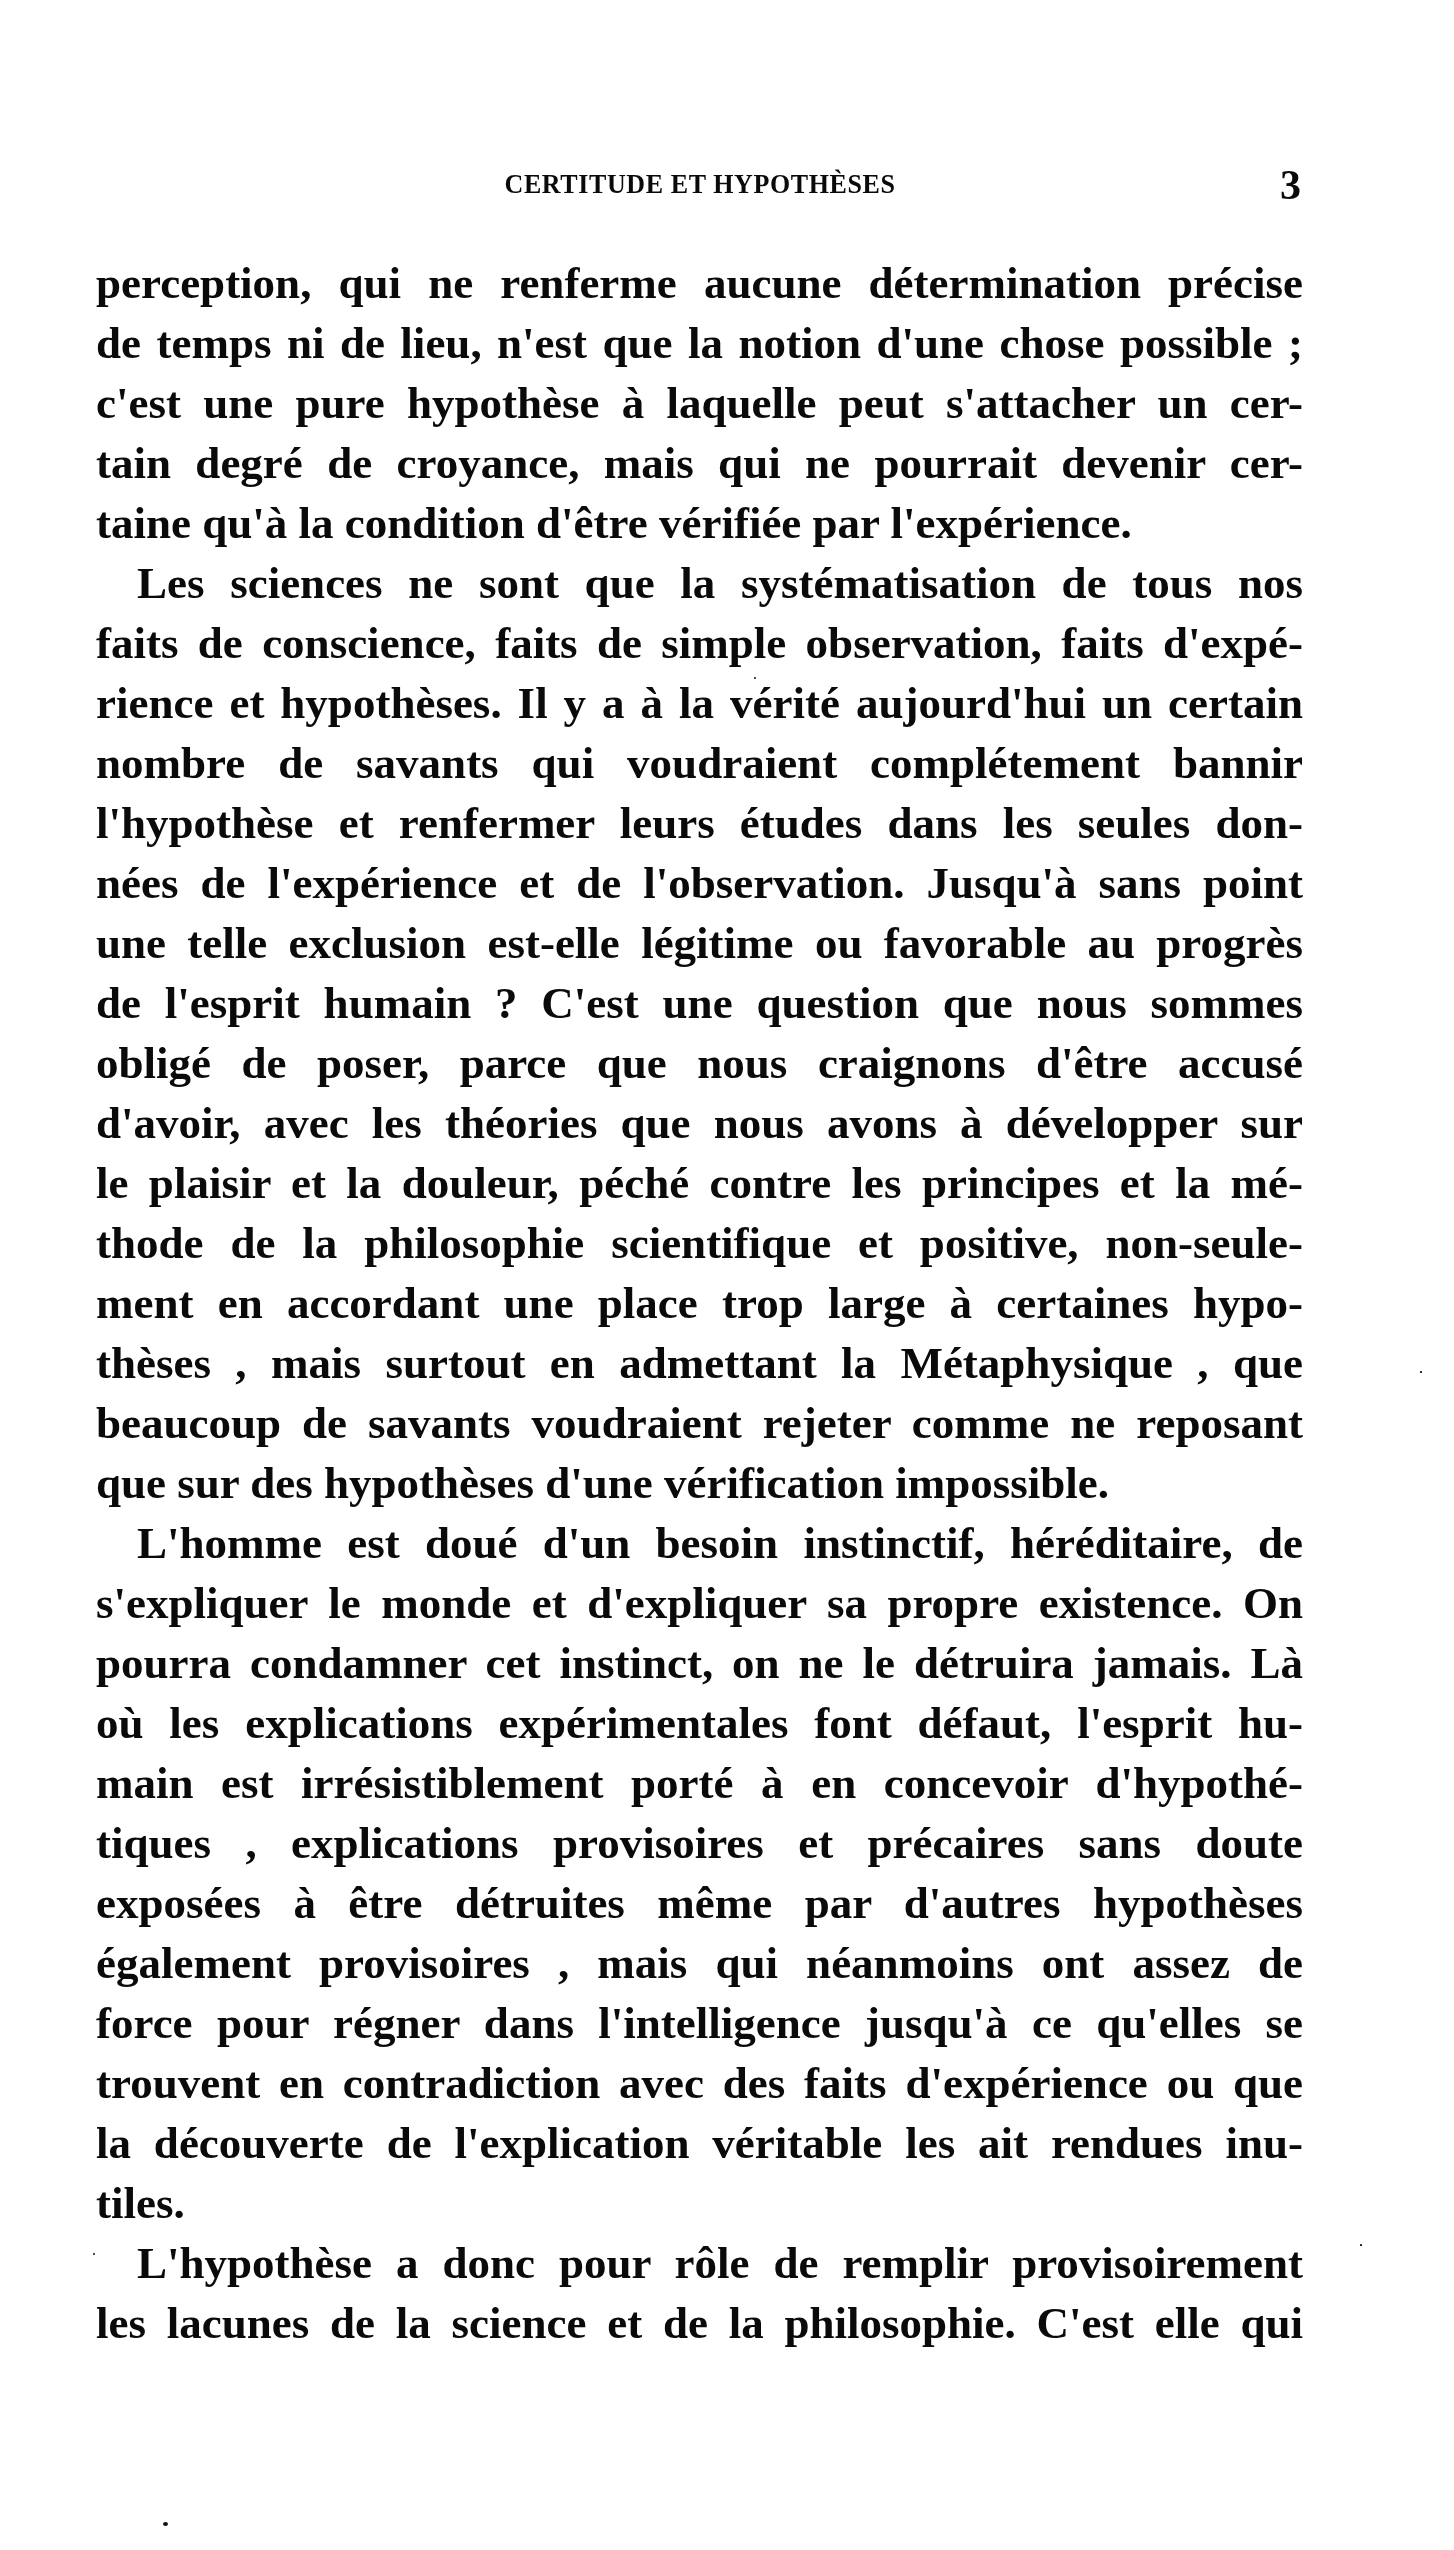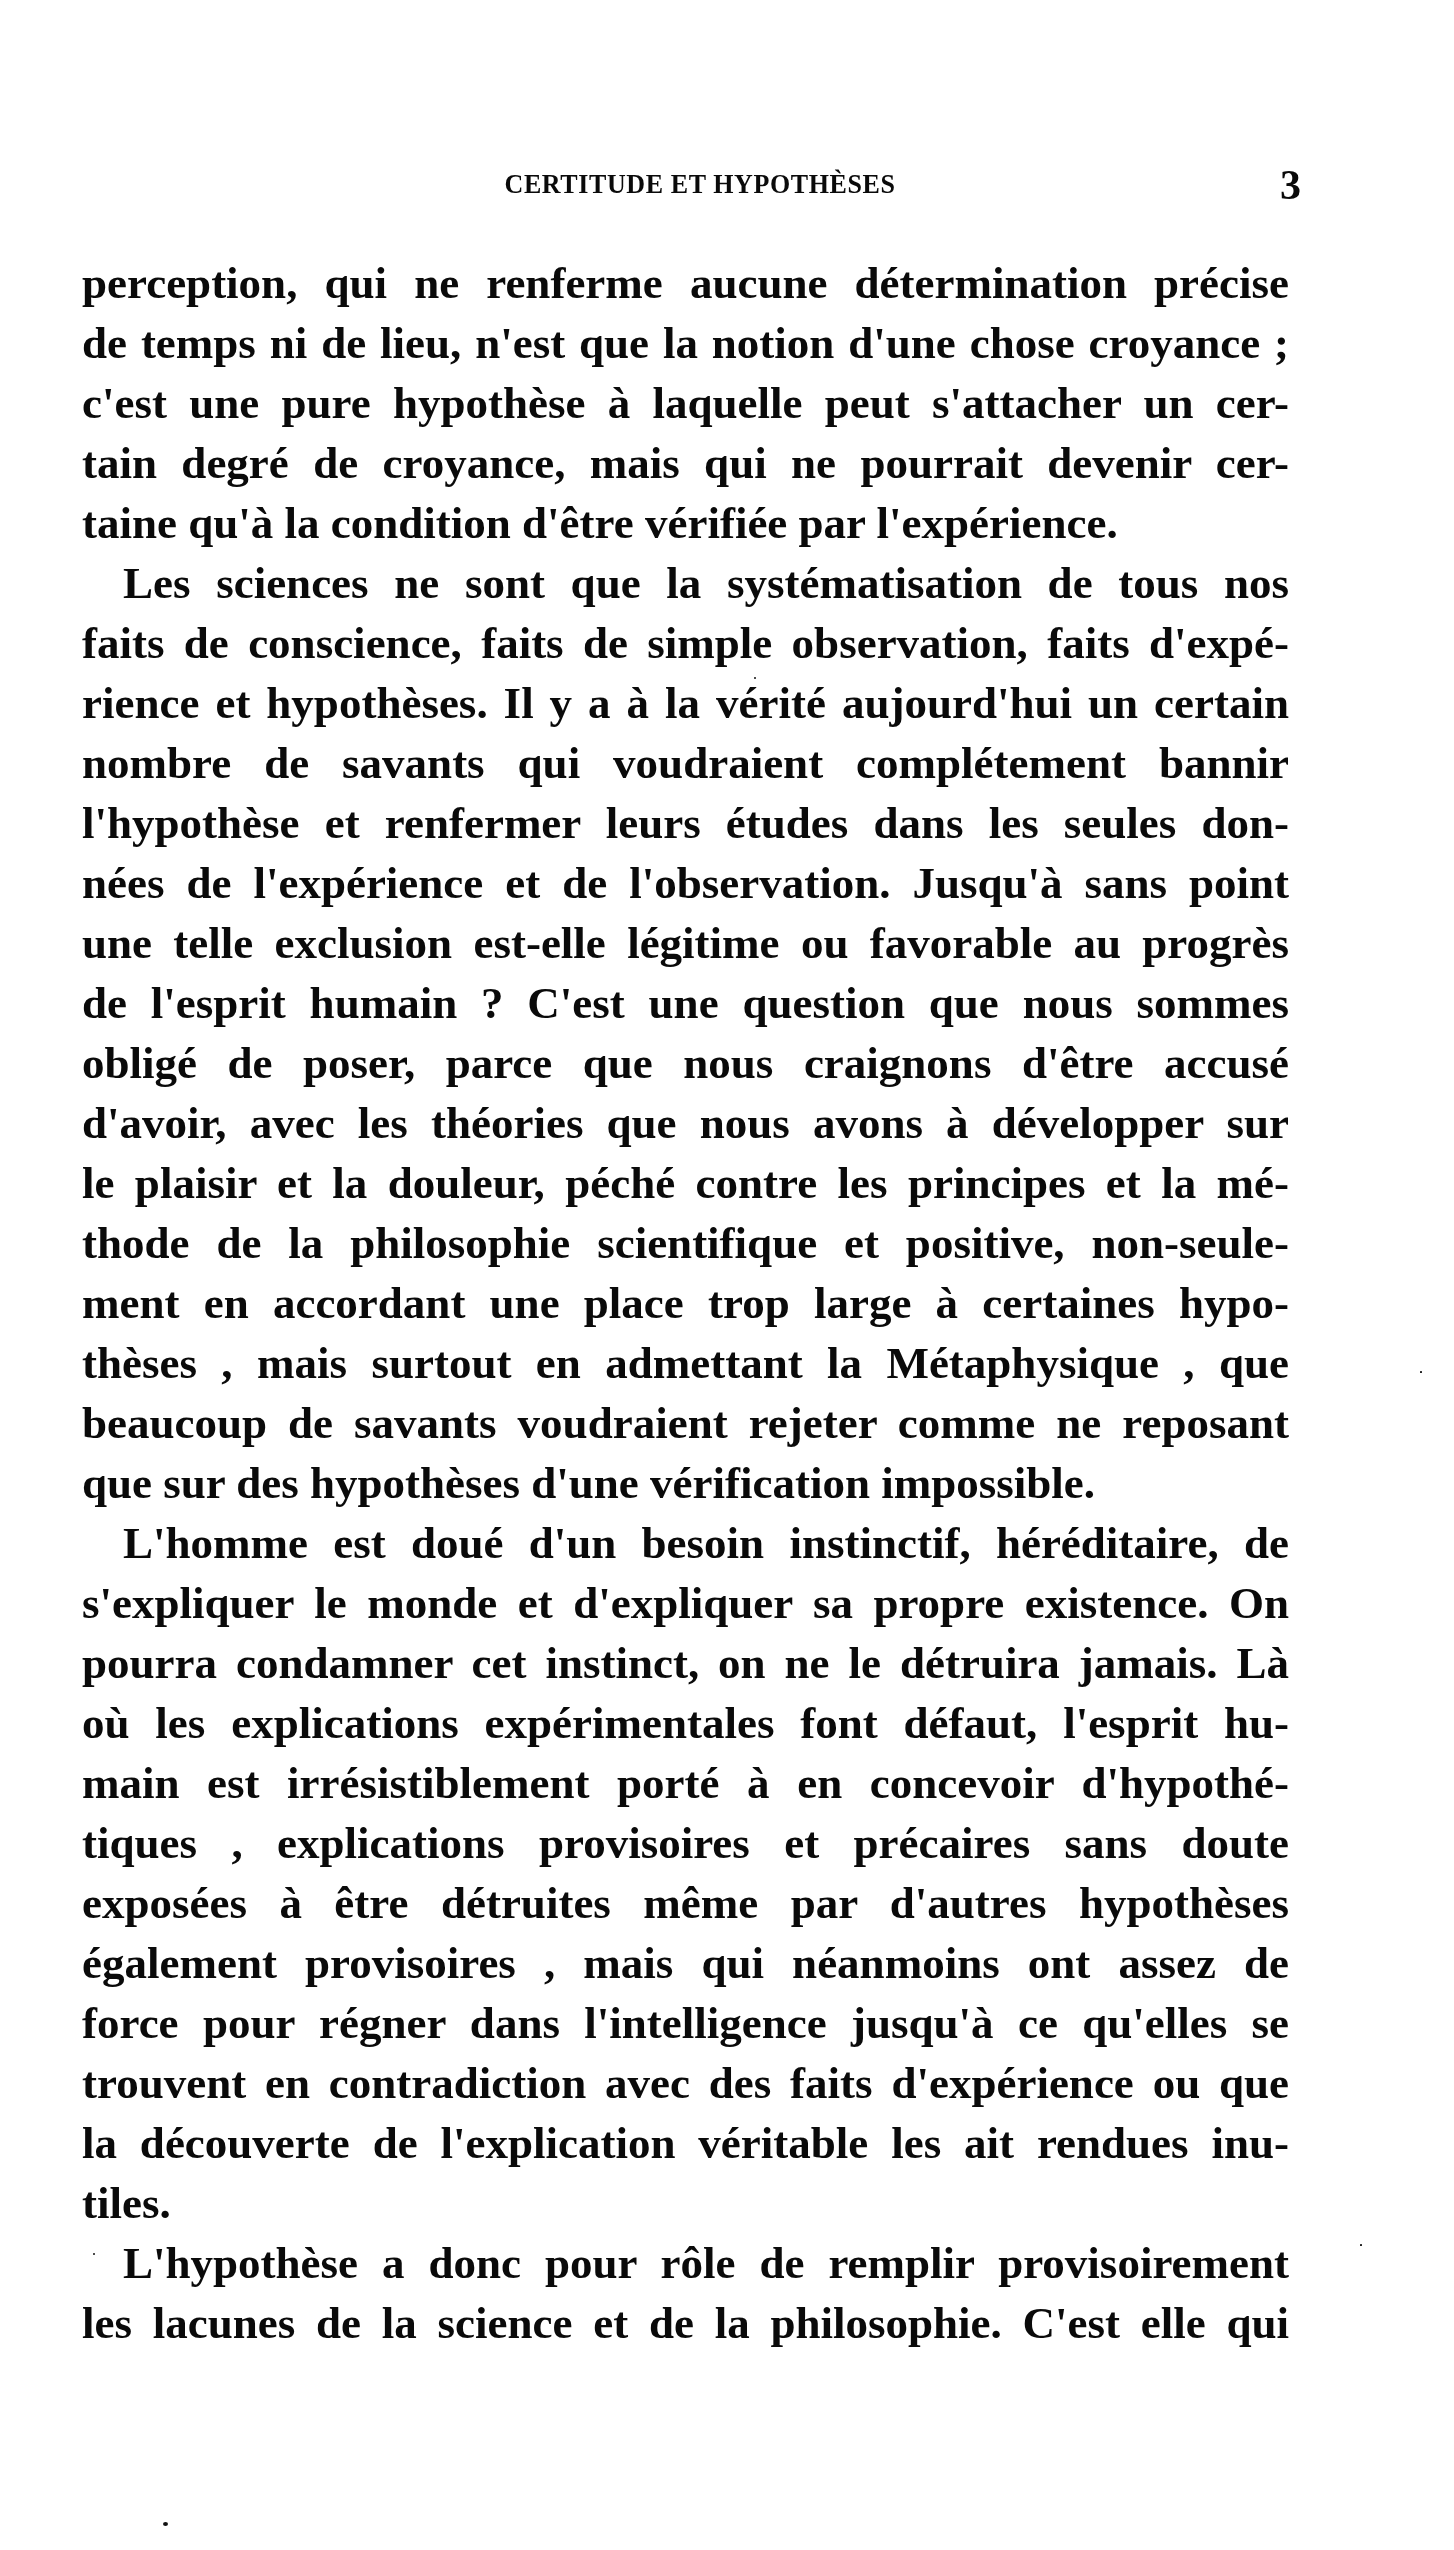--- a/index.html
+++ b/index.html
@@ -48,21 +48,21 @@
       right: 0;
       top: -3.4px;
       font-size: 42px;
       line-height: 41px;
       font-weight: bold;
       width: 34px;
       text-align: right;
     }
     .body-text {
       position: absolute;
-      left: 82px;
+      left: 96px;
       top: 253px;
       width: 1207px;
     }
     .line {
       display: block;
       height: 60px;
       line-height: 60px;
       font-size: 45px;
       font-weight: bold;
       text-align: justify;
@@ -94,21 +94,21 @@
 
   <div class="running-head">
     <div class="running-title">CERTITUDE ET HYPOTHÈSES</div>
     <div class="page-number">3</div>
   </div>
 
   <div class="body-text">
 
     <div>
       <span class="line stretch" style="width: 1207px;">perception, qui ne renferme aucune détermination précise</span>
-      <span class="line stretch" style="width: 1207px;">de temps ni de lieu, n'est que la notion d'une chose croyance ;</span>
+      <span class="line stretch" style="width: 1207px;">de temps ni de lieu, n'est que la notion d'une chose possible ;</span>
       <span class="line stretch" style="width: 1207px;">c'est une pure hypothèse à laquelle peut s'attacher un cer-</span>
       <span class="line stretch" style="width: 1207px;">tain degré de croyance, mais qui ne pourrait devenir cer-</span>
       <span class="line last">taine qu'à la condition d'être vérifiée par l'expérience.</span>
     </div>
 
     <div>
       <span class="line indent stretch" style="width: 1166px;">Les sciences ne sont que la systématisation de tous nos</span>
       <span class="line stretch" style="width: 1207px;">faits de conscience, faits de simple observation, faits d'expé-</span>
       <span class="line stretch" style="width: 1207px;">rience et hypothèses. Il y a à la vérité aujourd'hui un certain</span>
       <span class="line stretch" style="width: 1207px;">nombre de savants qui voudraient complétement bannir</span>

